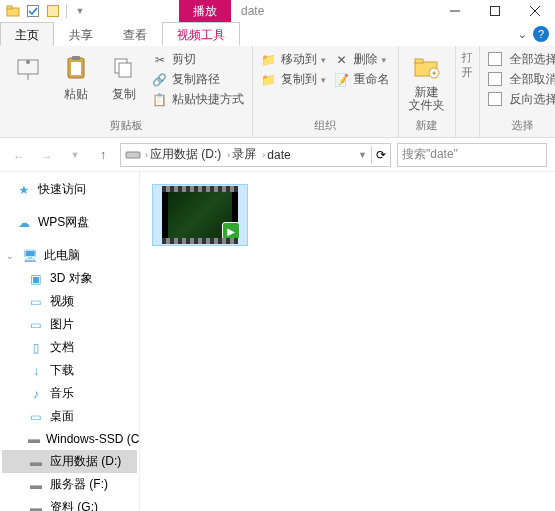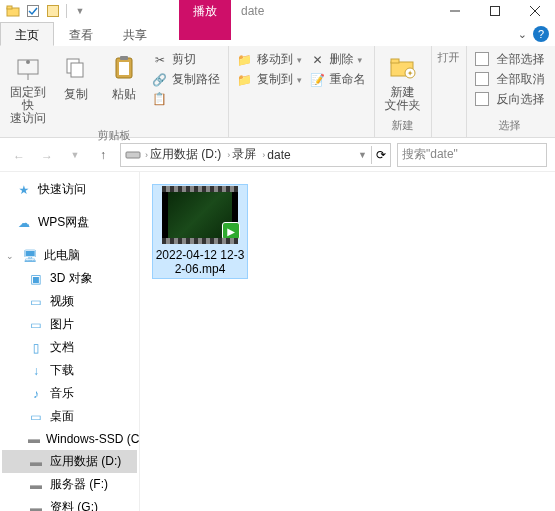--- a/index.html
+++ b/index.html
@@ -112,72 +112,72 @@
   <div class="winbtn">
       <svg width="10" height="10">
         <line x1="0" y1="0" x2="10" y2="10" stroke="#333"></line>
         <line x1="10" y1="0" x2="0" y2="10" stroke="#333"></line>
       </svg>
     </div>
 </div>
 
 <div class="tabbar">
   <div class="tab active">主页</div>
+  <div class="tab">共享</div>
   <div class="tab">查看</div>
-  <div class="tab">共享</div>
+  <div class="tab video">视频工具</div>
   <div class="right">
     <span class="chev">⌄</span>
     <span class="help">?</span>
   </div>
 </div>
 
 <div class="ribbon">
   <div class="group">
     <div class="body">
       <div class="bigbtn">
         <span class="ico">
             <svg width="28" height="28">
               <rect x="4" y="6" width="20" height="14" fill="none" stroke="#888"></rect>
               <path d="M14 20 L14 26" stroke="#888"></path>
               <circle cx="14" cy="8" r="2" fill="#888"></circle>
             </svg>
           </span>
-        <span style="white-space:pre-line;text-align:center;line-height:1.1;">固定到快
-速访问</span>
-      </div>
-      <div class="bigbtn">
-        <span class="ico">
-            <svg width="24" height="24">
-              <rect x="3" y="3" width="12" height="14" fill="#fff" stroke="#888"></rect>
-              <rect x="7" y="7" width="12" height="14" fill="#fff" stroke="#888"></rect>
-            </svg>
-          </span>
-        <span>复制</span>
       </div>
       <div class="bigbtn">
         <span class="ico">
             <svg width="24" height="28">
               <rect x="4" y="4" width="16" height="20" rx="2" fill="#d4a94a" stroke="#a07a1f"></rect>
               <rect x="8" y="2" width="8" height="4" rx="1" fill="#888"></rect>
               <rect x="7" y="8" width="10" height="13" fill="#fff"></rect>
             </svg>
           </span>
         <span>粘贴</span>
       </div>
+      <div class="bigbtn">
+        <span class="ico">
+            <svg width="24" height="24">
+              <rect x="3" y="3" width="12" height="14" fill="#fff" stroke="#888"></rect>
+              <rect x="7" y="7" width="12" height="14" fill="#fff" stroke="#888"></rect>
+            </svg>
+          </span>
+        <span>复制</span>
+      </div>
       <div class="col">
         <div class="smallrow">
             <span class="sico">✂</span>
             <span>剪切</span>
           </div>
         <div class="smallrow">
             <span class="sico">🔗</span>
             <span>复制路径</span>
           </div>
         <div class="smallrow">
             <span class="sico">📋</span>
+            <span>粘贴快捷方式</span>
           </div>
       </div>
     </div>
     <div class="label">剪贴板</div>
   </div>
 
   <div class="group">
     <div class="body">
       <div class="col">
         <div class="smallrow drop">
@@ -193,20 +193,21 @@
         <div class="smallrow drop">
             <span class="sico">✕</span>
             <span>删除</span>
           </div>
         <div class="smallrow">
             <span class="sico">📝</span>
             <span>重命名</span>
           </div>
       </div>
     </div>
+    <div class="label">组织</div>
   </div>
 
   <div class="group">
     <div class="body">
       <div class="bigbtn">
         <span class="ico">
             <svg width="28" height="24">
               <rect x="2" y="6" width="22" height="14" fill="#ffd86b" stroke="#caa43a"></rect>
               <rect x="2" y="3" width="8" height="4" fill="#ffd86b" stroke="#caa43a"></rect>
               <circle cx="21" cy="17" r="5" fill="#fff" stroke="#caa43a"></circle>
@@ -342,16 +343,15 @@
       </div>
 
   </div>
 
   <div class="content">
     <div class="fileitem sel">
       <div class="video-thumb">
         <div class="screen"></div>
         <div class="badge">▶</div>
       </div>
-      <div class="filename">2022-04-12 12-32-06.mp4</div>
     </div>
   </div>
 </div>
 
 </body></html>

